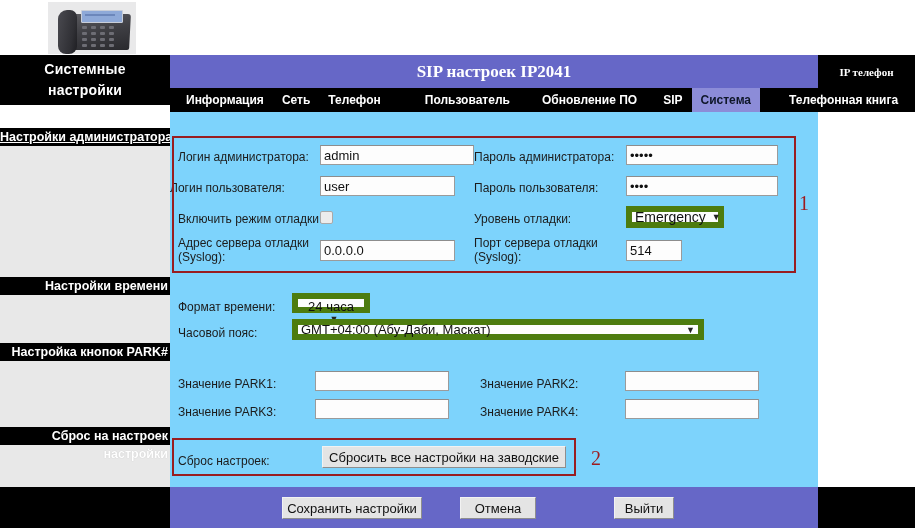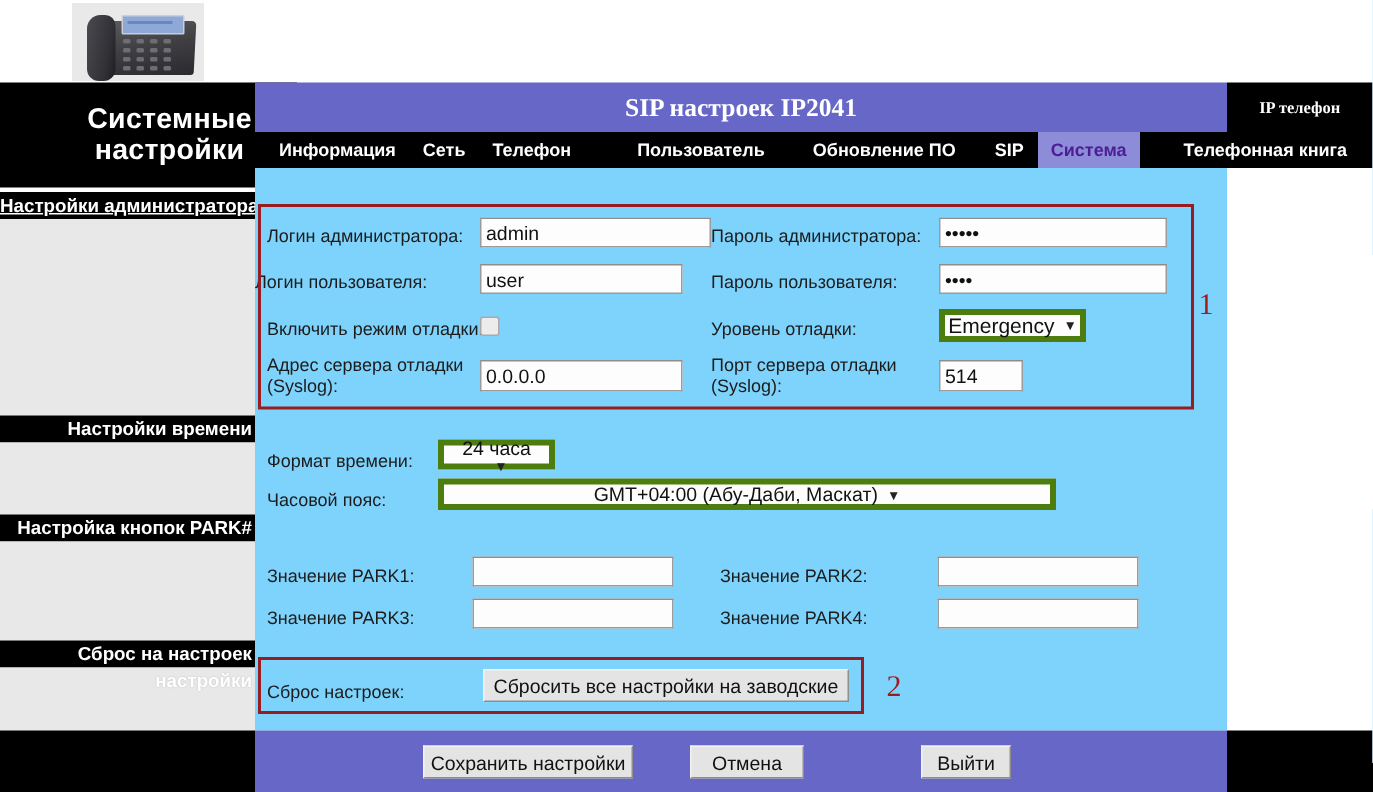--- a/index.html
+++ b/index.html
@@ -68,32 +68,31 @@
     position: absolute;
     width: 5px; height: 2.5px;
     background: #6d6d74;
     border-radius: 1px;
   }
 
   
   #sidebar-title {
     position: absolute;
     left: 0; top: 55px;
-    width: 170px; height: 70px;
+    width: 170px; height: 50px;
     background: #000000;
     color: #ffffff;
-    font-size: 19px;
+    font-size: 14px;
     font-weight: bold;
     line-height: 21px;
     display: flex;
     align-items: center;
     justify-content: center;
     text-align: center;
     letter-spacing: .2px;
-    padding-left: 28px;
   }
 
   
   #banner {
     position: absolute;
     left: 170px; top: 55px;
     width: 648px; height: 33px;
     background: #6667c7;
     color: #ffffff;
     font-family: "Liberation Serif", "DejaVu Serif", serif;
@@ -132,21 +131,21 @@
     color: #ffffff;
     display: flex;
     align-items: center;
     padding: 0 9px;
     white-space: nowrap;
     cursor: pointer;
   }
   .nav-item.spacer-l { margin-left: 7px; }
   .nav-item.active {
     background: #8c8cd8;
-    color: #4c1d95;
+    color: #0f172a;
   }
 
   
   .side-head {
     position: absolute;
     left: 0;
     width: 170px;
     background: #000000;
     color: #ffffff;
     font-size: 12.5px;
@@ -200,28 +199,28 @@
     border-top-color: #8d8d8d;
     background: #fdfdfd;
     font-family: "Liberation Sans", "DejaVu Sans", sans-serif;
     font-size: 13px;
     color: #111111;
     padding: 1px 3px;
     outline: none;
   }
   .sel {
     box-sizing: border-box;
-    border: 4px solid #4d7c0f;
+    border: 6px solid #4d7c0f;
     background: #fdfdfd;
     font-size: 13px;
     color: #111111;
     display: flex;
     align-items: center;
     padding: 0 3px;
-    justify-content: center;
+    justify-content: space-between;
     cursor: pointer;
   }
   .sel .caret { font-size: 9px; color: #222; padding-left: 6px; }
   .chk {
     box-sizing: border-box;
     width: 13px; height: 13px;
     border: 1px solid #a9a9a9;
     background: #ececec;
     border-radius: 2px;
     cursor: pointer;

